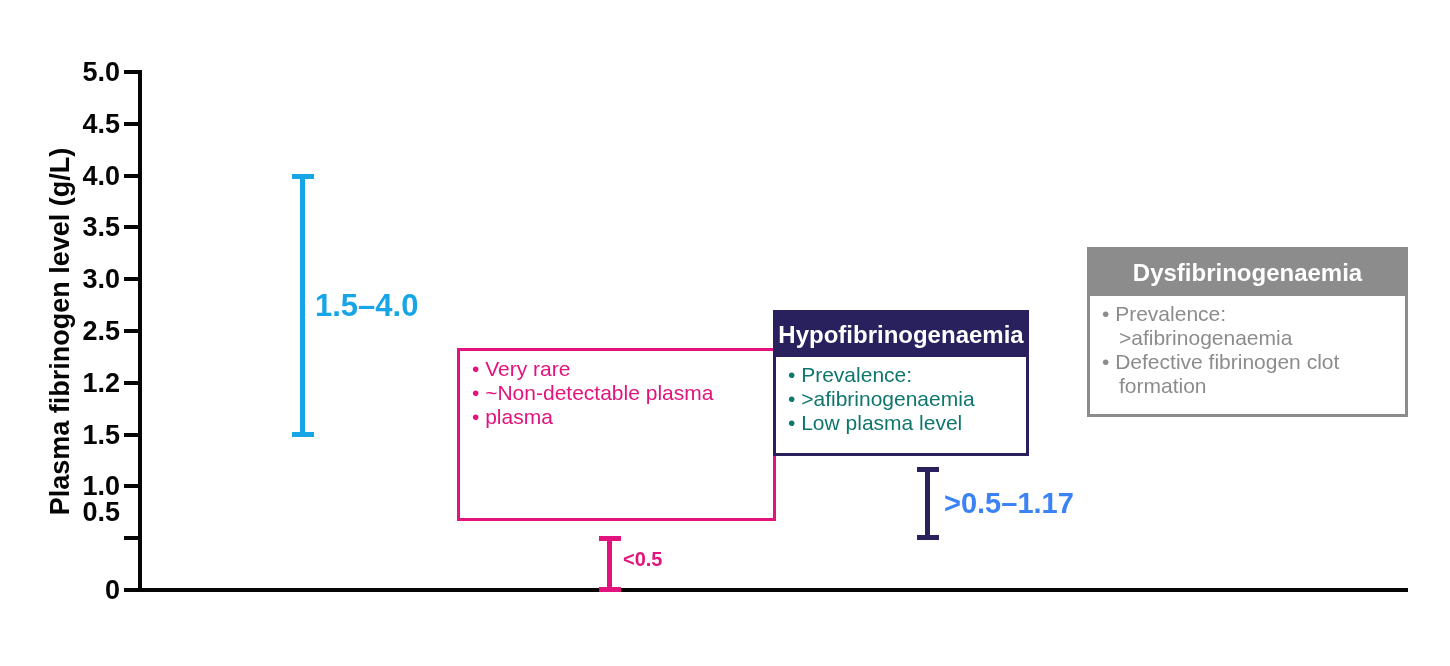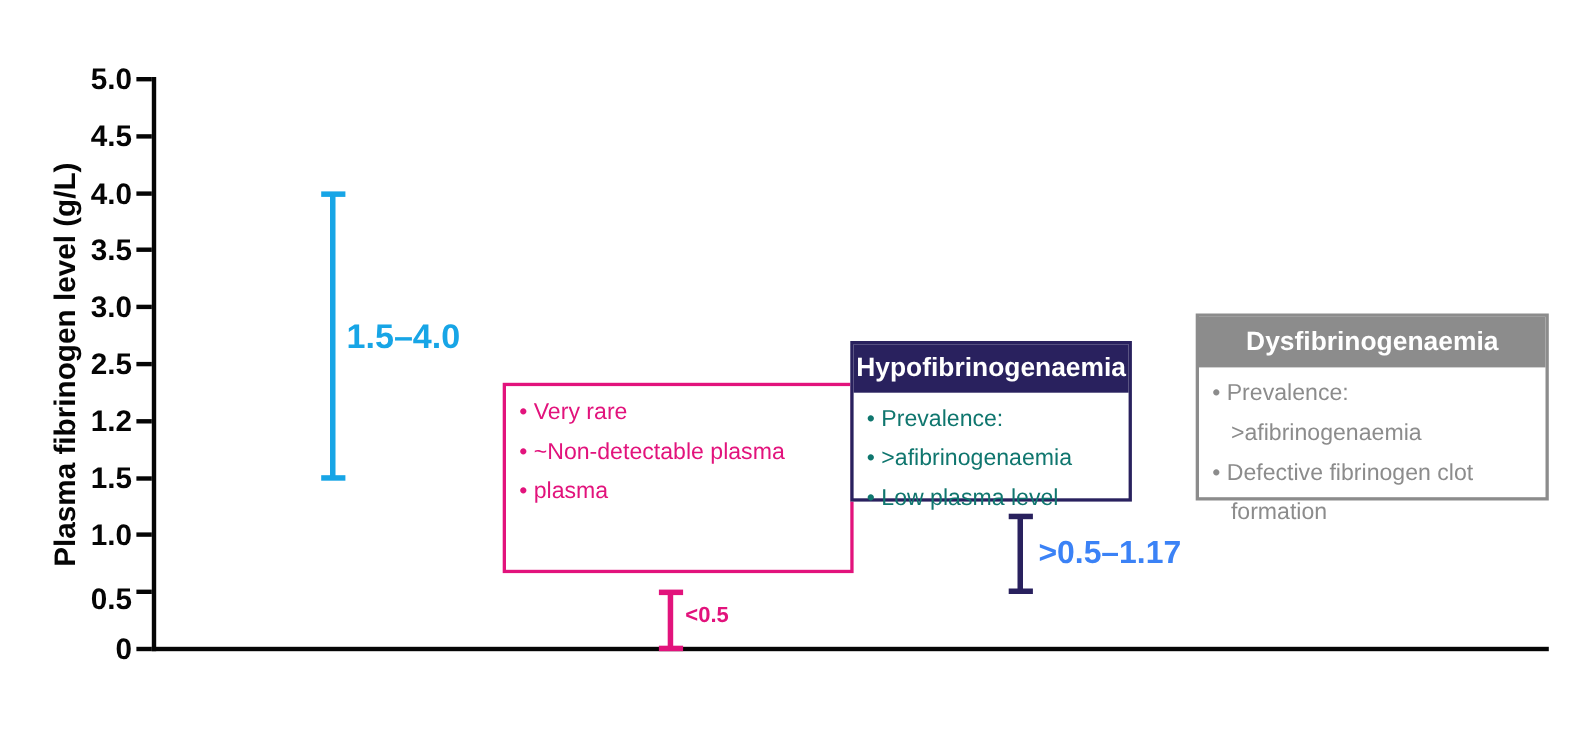--- a/index.html
+++ b/index.html
@@ -26,30 +26,30 @@
     display:flex; align-items:center; justify-content:center; text-align:center;
     color:#ffffff; font-size:23px; font-weight:bold; line-height:28px;
     padding:0 10px; box-sizing:border-box;
   }
   
   .callout { position:absolute; background:#ffffff; border:3px solid; box-sizing:border-box; }
   .callout .hdr {
     display:flex; align-items:center; justify-content:center; text-align:center;
     color:#ffffff; font-weight:bold; font-size:24px;
   }
-  .callout ul { margin:0; padding:6px 10px 0 12px; list-style:none; font-size:21px; line-height:36px; }
+  .callout ul { margin:0; padding:6px 10px 0 12px; list-style:none; font-size:21px; line-height:24px; }
   .callout li { padding-left:17px; text-indent:-17px; }
   .callout li::before { content:"• "; }
   .callout-afib  { left:457px; top:348px; width:319px; height:173px; border-color:#E2137C; z-index:2; }
   .callout-afib .hdr  { height:46px; background:#E2137C; }
   .callout-afib ul { color:#E2137C; }
   .callout-hypo  { left:773px; top:310px; width:256px; height:146px; border-color:#29215E; z-index:3; }
   .callout-hypo .hdr  { height:44px; background:#29215E; }
   .callout-hypo ul { color:#0f766e; }
-  .callout-dys   { left:1087px; top:247px; width:321px; height:170px; border-color:#8C8C8C; z-index:4;margin-top:38px; }
+  .callout-dys   { left:1087px; top:247px; width:321px; height:170px; border-color:#8C8C8C; z-index:4; }
   .callout-dys .hdr   { height:46px; background:#8C8C8C; }
   .callout-dys ul { color:#8C8C8C; }
   .callout-dys li { max-width:265px; }
   
   .errbar-part { position:absolute; z-index:6; }
   .range-label { position:absolute; font-weight:bold; white-space:nowrap; z-index:7; }
   .range-label-normal { left:315px; top:288px; font-size:31px; color:#17A5E6; }
   .range-label-afib   { left:623px; top:548px; font-size:20px; color:#E2137C; }
   .range-label-hypo   { left:944px; top:487px; font-size:29px; color:#3b82f6; }
 </style>
@@ -107,21 +107,21 @@
     <div class="tick-label" style="top: 264.2px;">3.0</div>
     <div class="tick" style="top: 329px;"></div>
     <div class="tick-label" style="top: 316px;">2.5</div>
     <div class="tick" style="top: 380.8px;"></div>
     <div class="tick-label" style="top: 367.8px;">1.2</div>
     <div class="tick" style="top: 432.6px;"></div>
     <div class="tick-label" style="top: 419.6px;">1.5</div>
     <div class="tick" style="top: 484.4px;"></div>
     <div class="tick-label" style="top: 471.4px;">1.0</div>
     <div class="tick" style="top: 536.2px;"></div>
-    <div class="tick-label" style="top: 530px;">0.5</div>
+    <div class="tick-label" style="top: 497px;">0.5</div>
     <div class="tick" style="top: 588px;"></div>
     <div class="tick-label" style="top: 575px;">0</div>
     <div class="errbar-part" style="left: 300px; top: 175.6px; width: 5px; height: 259px; background: rgb(23, 165, 230);"></div>
     <div class="errbar-part" style="left: 292px; top: 173.6px; width: 22px; height: 5px; background: rgb(23, 165, 230);"></div>
     <div class="errbar-part" style="left: 292px; top: 431.6px; width: 22px; height: 5px; background: rgb(23, 165, 230);"></div>
     <div class="errbar-part" style="left: 607px; top: 538.2px; width: 5px; height: 51.8px; background: rgb(226, 19, 124);"></div>
     <div class="errbar-part" style="left: 599px; top: 536.2px; width: 22px; height: 5px; background: rgb(226, 19, 124);"></div>
     <div class="errbar-part" style="left: 599px; top: 587px; width: 22px; height: 5px; background: rgb(226, 19, 124);"></div>
     <div class="errbar-part" style="left: 925px; top: 468.788px; width: 5px; height: 69.412px; background: rgb(41, 33, 94);"></div>
     <div class="errbar-part" style="left: 917px; top: 466.788px; width: 22px; height: 5px; background: rgb(41, 33, 94);"></div>

